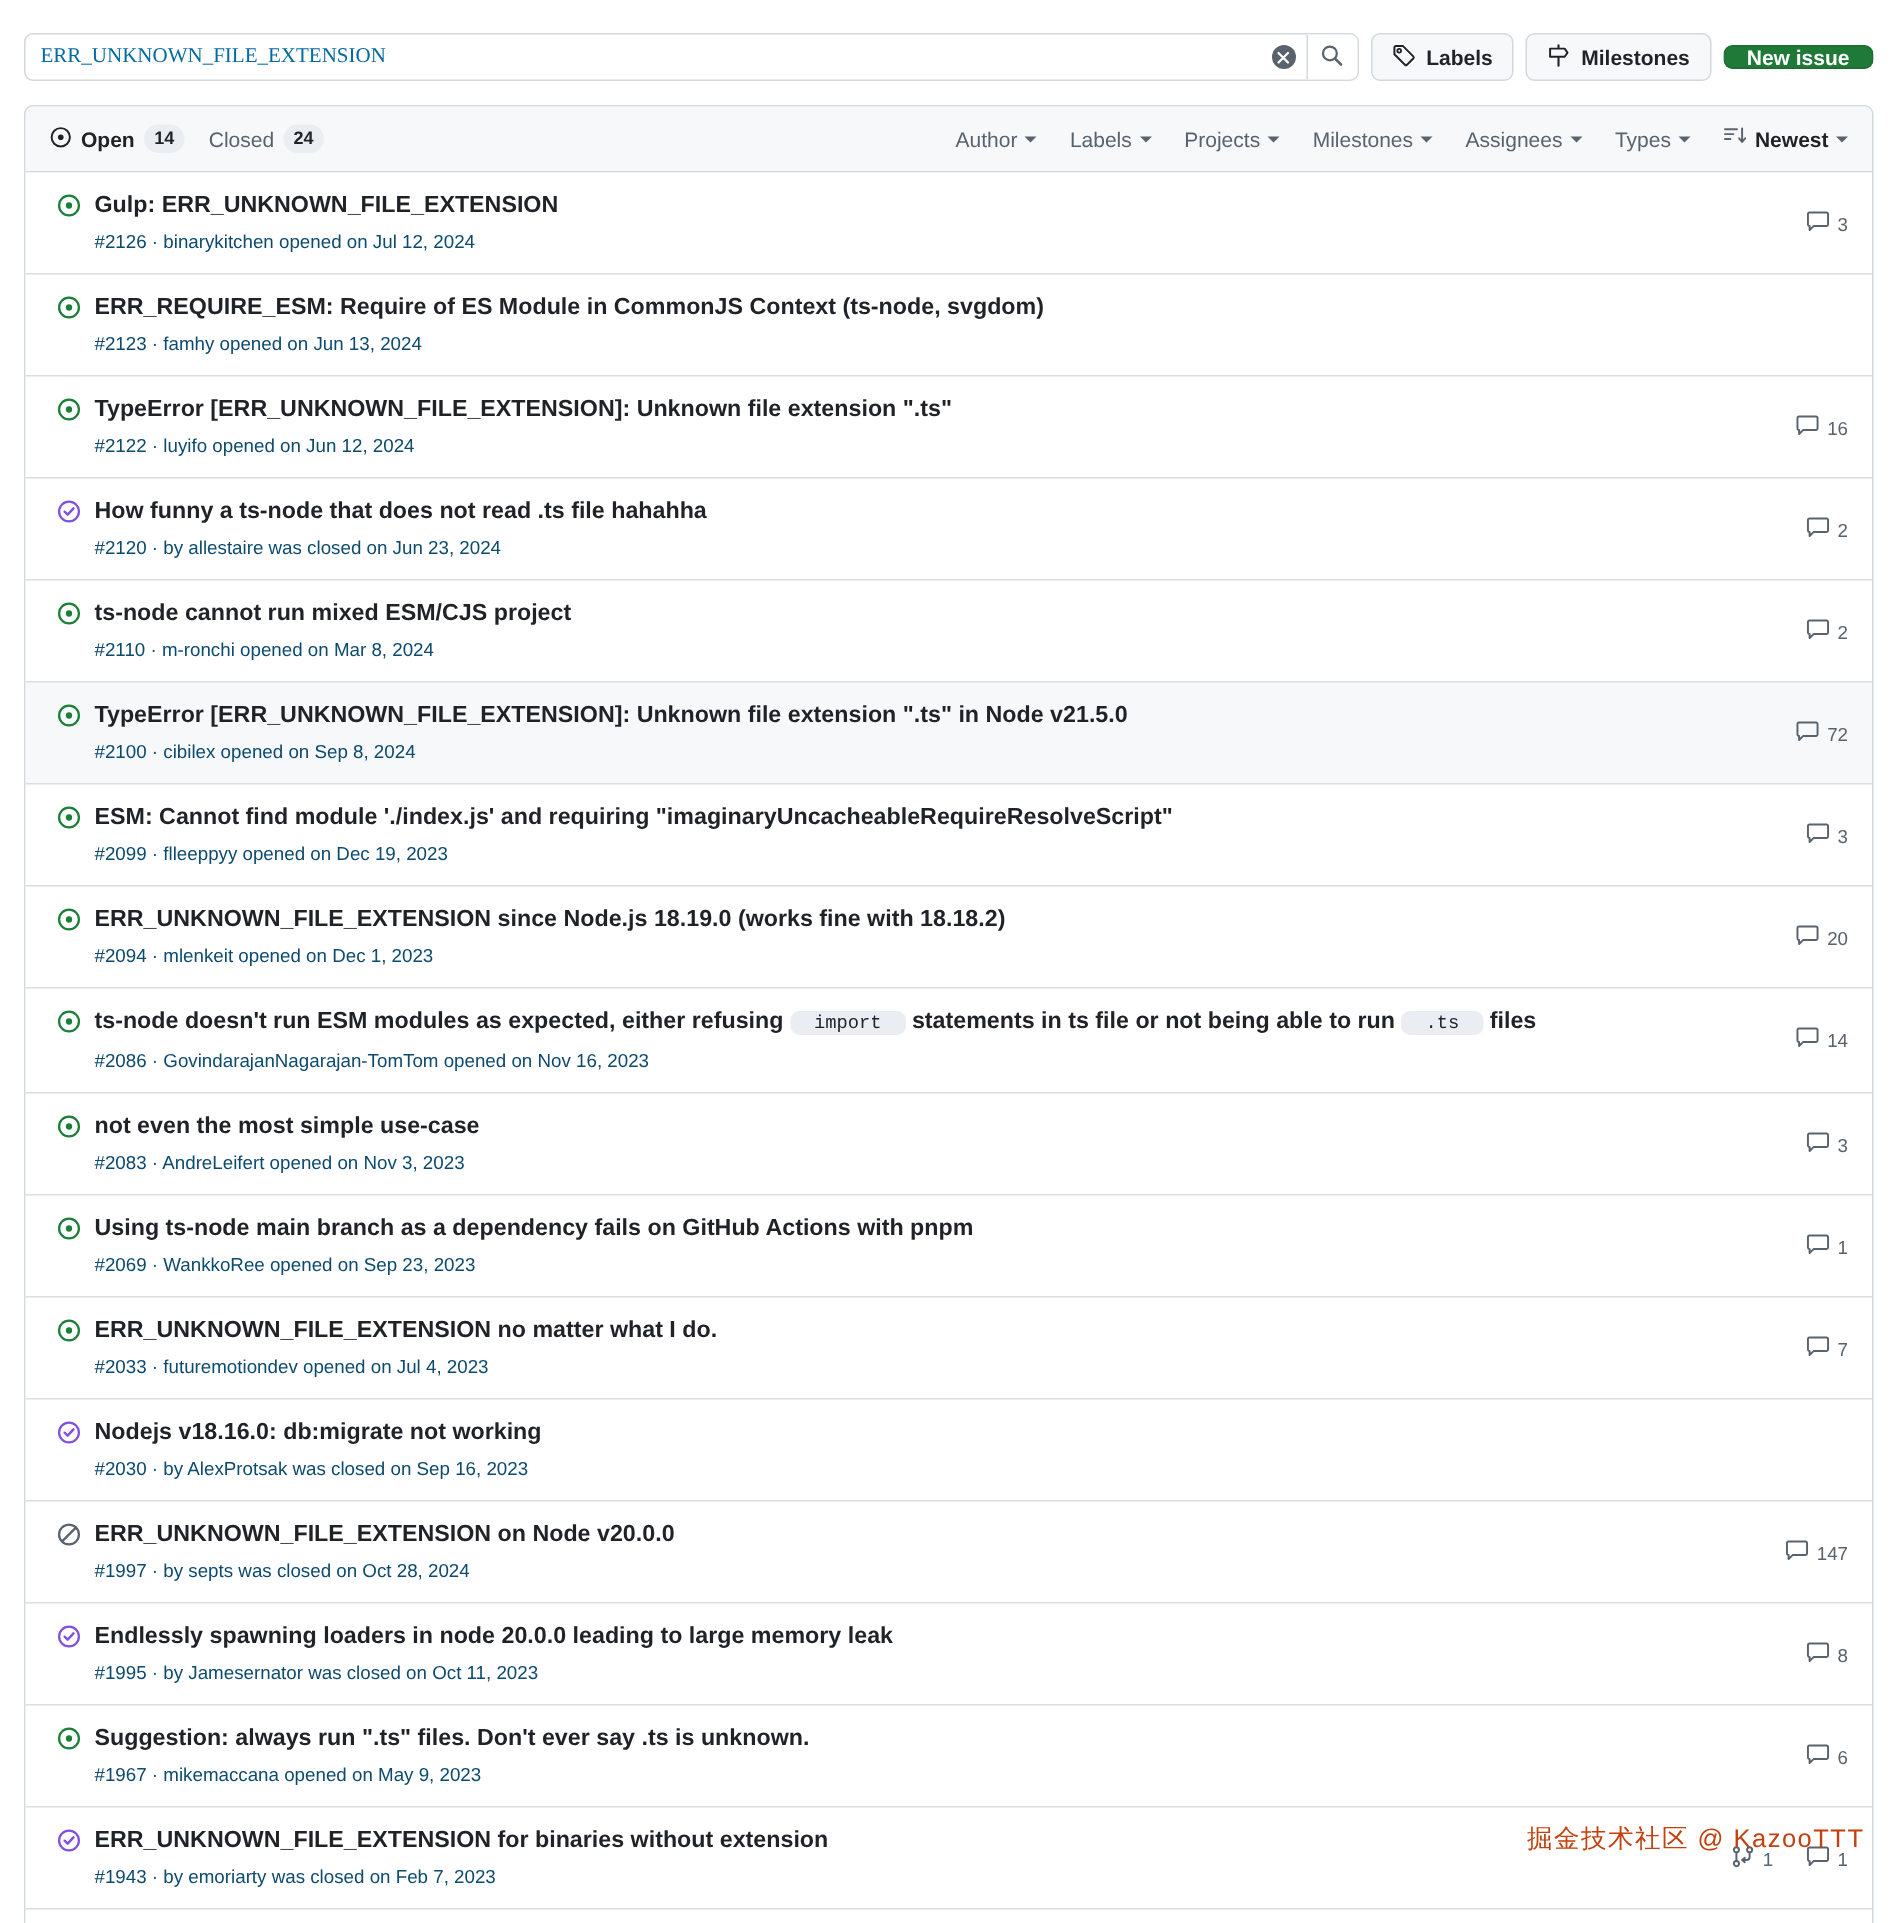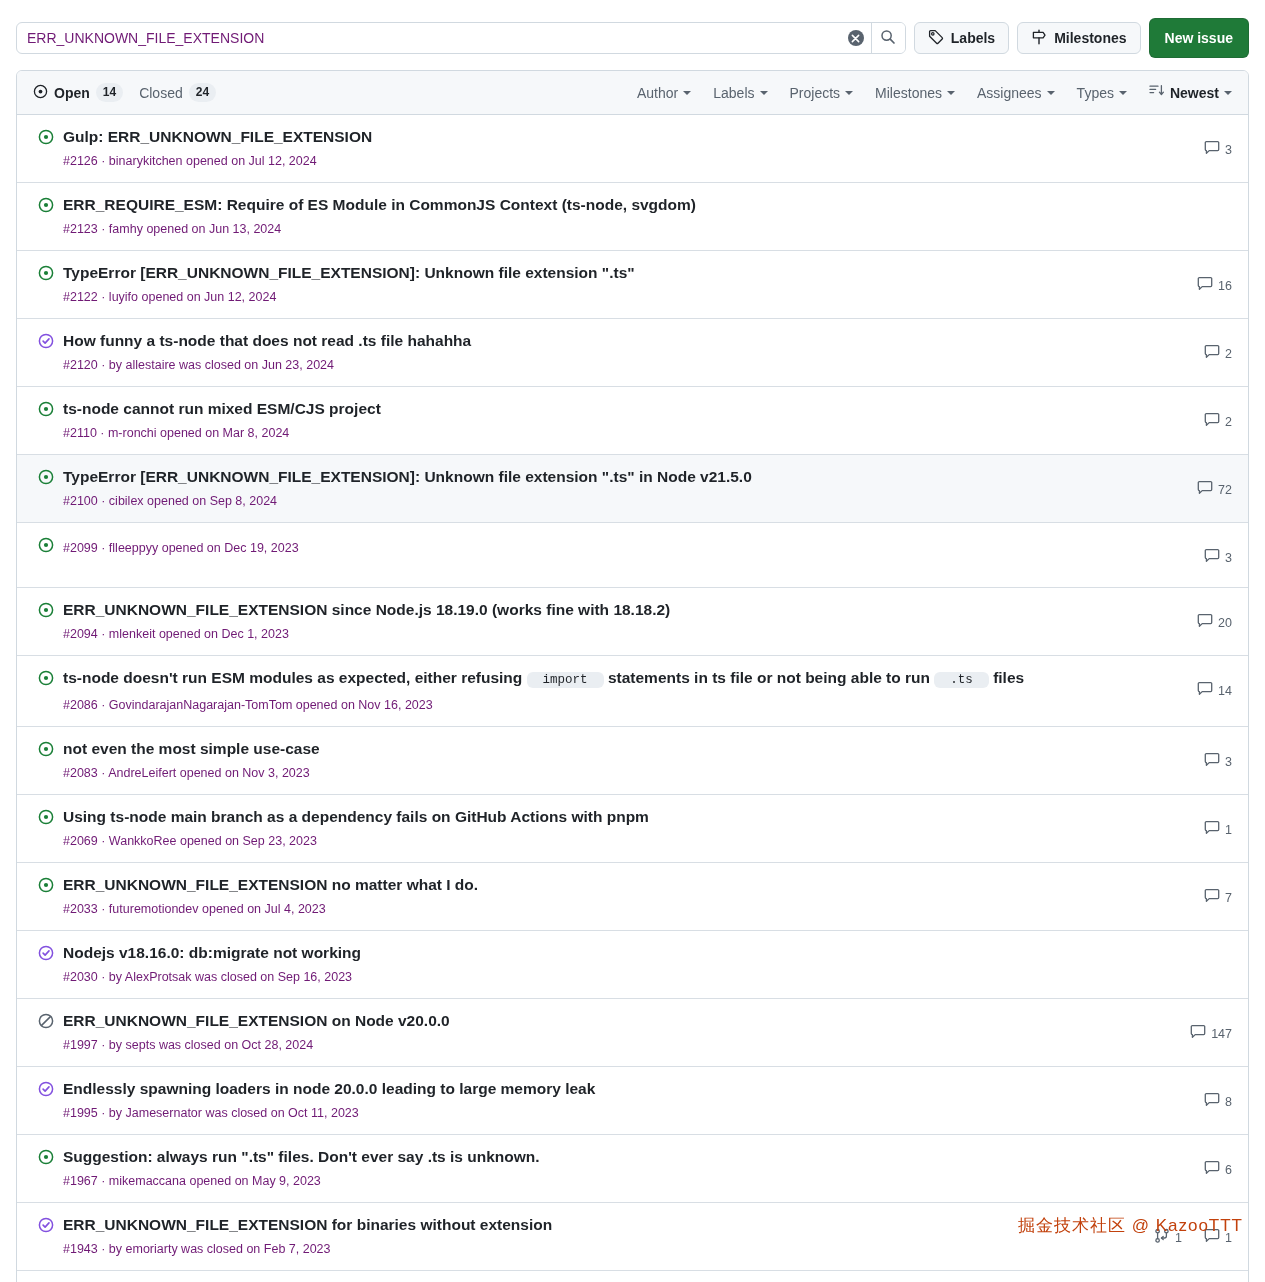--- a/index.html
+++ b/index.html
@@ -23,22 +23,22 @@
     display: flex; align-items: stretch;
     height: 32px;
     border: 1px solid #d1d9e0;
     border-radius: 6px;
     background: #ffffff;
     overflow: hidden;
   }
   .searchwrap input {
     flex: 1 1 auto;
     border: 0; outline: none; background: transparent;
-    font-family: Liberation Sans, sans-serif;
-    font-size: 14px; color: #701a75;
+    font-family: Liberation Serif, serif;
+    font-size: 14px; color: #0369a1;
     padding: 0 10px;
   }
   .clear-btn {
     display: flex; align-items: center; justify-content: center;
     width: 30px; background: transparent; border: 0; cursor: pointer;
     padding: 0;
   }
   .clear-circle {
     width: 16px; height: 16px; border-radius: 50%;
     background: #59636e;
@@ -53,21 +53,21 @@
     display: inline-flex; align-items: center; gap: 7px;
     height: 32px; padding: 0 13px;
     border: 1px solid #d1d9e0; border-radius: 6px;
     background: #f6f8fa;
     font-size: 14px; font-weight: bold; color: #1f2328;
     cursor: pointer; white-space: nowrap;
   }
   .btn-primary {
     background: #1f7a38; border: 1px solid rgba(31,35,40,0.15);
     color: #ffffff; font-weight: bold;
-    height: 40px; padding: 0 15px; border-radius: 6px;
+    height: 16px; padding: 0 15px; border-radius: 6px;
     display: inline-flex; align-items: center; font-size: 14px;
     cursor: pointer; white-space: nowrap;
   }
 
   
   .list-container {
     margin: 8px 16px 0 16px;
     border: 1px solid #d1d9e0;
     border-radius: 6px;
     overflow: hidden;
@@ -132,21 +132,21 @@
   }
   code.inline {
     font-family: "Liberation Mono", monospace;
     font-size: 12.5px; font-weight: normal;
     background: #eaeef2;
     padding: 1px 16px; border-radius: 6px;
     color: #1f2328;
   }
   .row-meta {
     margin-top: 5px;
-    font-size: 12.5px; color: #701a75;
+    font-size: 12.5px; color: #0c4a6e;
     line-height: 18px;
   }
   .row-side {
     flex: 0 0 auto;
     display: flex; align-items: center; gap: 22px;
     margin-top: 14px;
     min-width: 56px; justify-content: flex-end;
   }
   .side-stat {
     display: inline-flex; align-items: center; gap: 5px;
@@ -352,21 +352,21 @@
               </svg></span>
             <span>72</span>
           </span>
         </div>
       </div>
       <div class="row">
         <span class="row-icon"><svg width="16" height="16" viewBox="0 0 16 16">
             <circle cx="8" cy="8" r="6.6" fill="none" stroke="#1a7f37" stroke-width="1.5"></circle>
             <circle cx="8" cy="8" r="2.1" fill="#1a7f37"></circle>
           </svg></span>
-        <div class="row-main"><div class="row-meta">#2099 · flleeppyy opened on Dec 19, 2023</div></div>
+        <div class="row-main"><a class="row-title">ESM: Cannot find module './index.js' and requiring "imaginaryUncacheableRequireResolveScript"</a><div class="row-meta">#2099 · flleeppyy opened on Dec 19, 2023</div></div>
         <div class="row-side">
           <span class="side-stat">
             <span><svg width="16" height="16" viewBox="0 0 16 16">
                 <path d="M1.3 2.6 A1 1 0 0 1 2.3 1.6 H13.7 A1 1 0 0 1 14.7 2.6 V9.6 A1 1 0 0 1 13.7 10.6 H5.2 L2.4 13.3 V10.6 H2.3 A1 1 0 0 1 1.3 9.6 Z" fill="none" stroke="#59636e" stroke-width="1.3" stroke-linejoin="round"></path>
               </svg></span>
             <span>3</span>
           </span>
         </div>
       </div>
       <div class="row">

